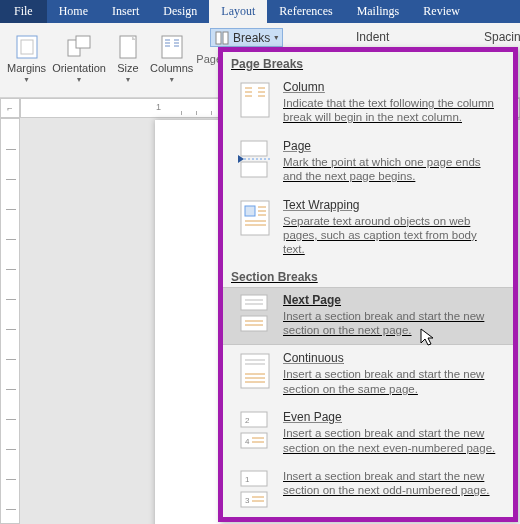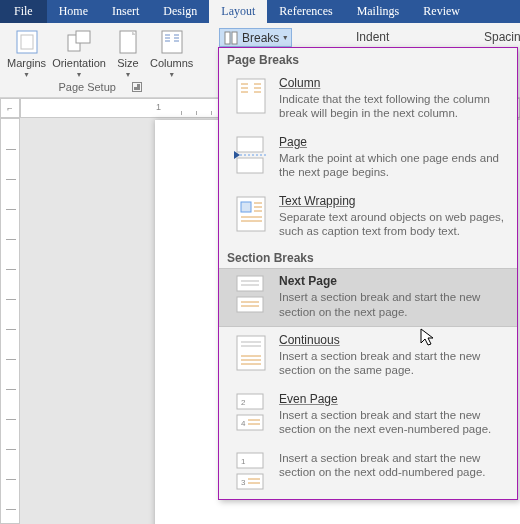--- a/index.html
+++ b/index.html
@@ -38,21 +38,20 @@
   
   .ribbon {
     background: #f3f3f3;
     border-bottom: 1px solid #d4d4d4;
     height: 75px;
     display: flex;
     position: relative;
   }
   .ribbon-group {
     display: flex;
-    flex-direction: column;
     align-items: center;
     padding: 3px 2px 8px;
   }
   .group-row {
     display: flex;
     gap: 0;
   }
   .big-btn {
     display: flex;
     flex-direction: column;
@@ -91,21 +90,21 @@
     content: "";
     position: absolute;
     right: 1px; bottom: 1px;
     border-right: 3px solid #888;
     border-bottom: 3px solid #888;
     width: 3px; height: 3px;
   }
   
   .breaks-btn {
     position: absolute;
-    left: 219px;
+    left: 210px;
     top: 5px;
     height: 19px;
     background: #c9def5;
     border: 1px solid #8bb1df;
     display: flex;
     align-items: center;
     padding: 0 4px;
     font-size: 12px;
     color: #333;
     gap: 4px;
@@ -173,23 +172,24 @@
   .hruler .num { position: absolute; top: 3px; font-size: 9px; color: #888; }
   .hruler .tickmark { position:absolute; top:12px; height:4px; border-left:1px solid #aaa; }
 
   
   .gallery {
     position: absolute;
     left: 218px;
     top: 47px;
     width: 300px;
     background: #f3f3f3;
-    border: 1px solid #a21caf;
+    border: 5px solid #a21caf;
     box-shadow: 2px 2px 6px rgba(0,0,0,.25);
     z-index: 50;
+    text-decoration: underline;
   }
   .gal-header {
     font-weight: bold;
     font-size: 12px;
     color: #5a5a5a;
     padding: 5px 8px 3px;
     background: #f3f3f3;
   }
   .gal-item {
     display: flex;

